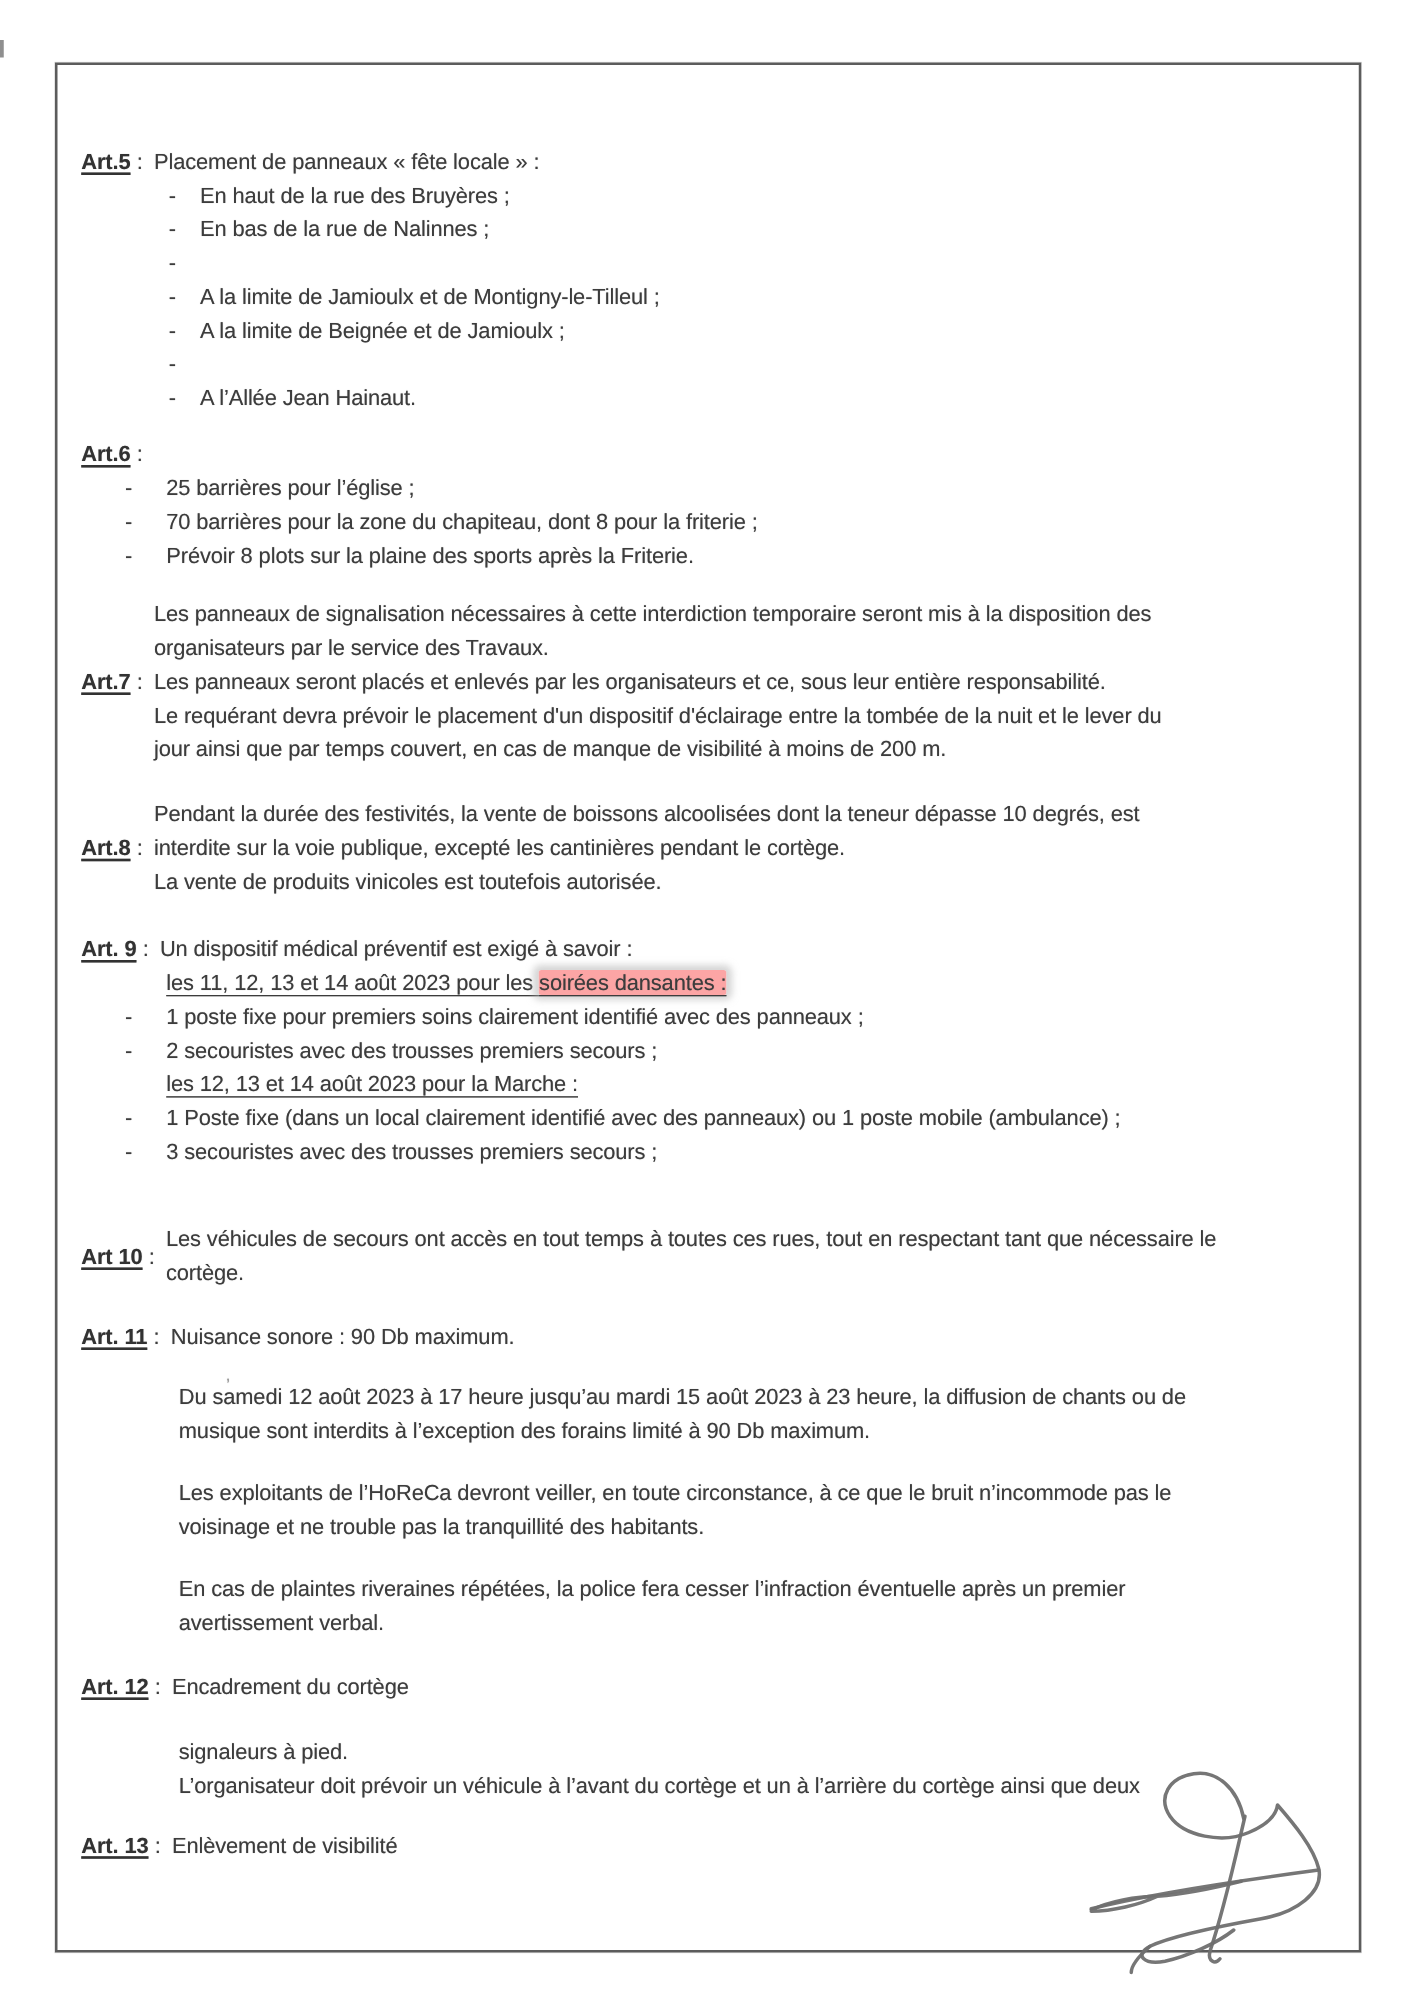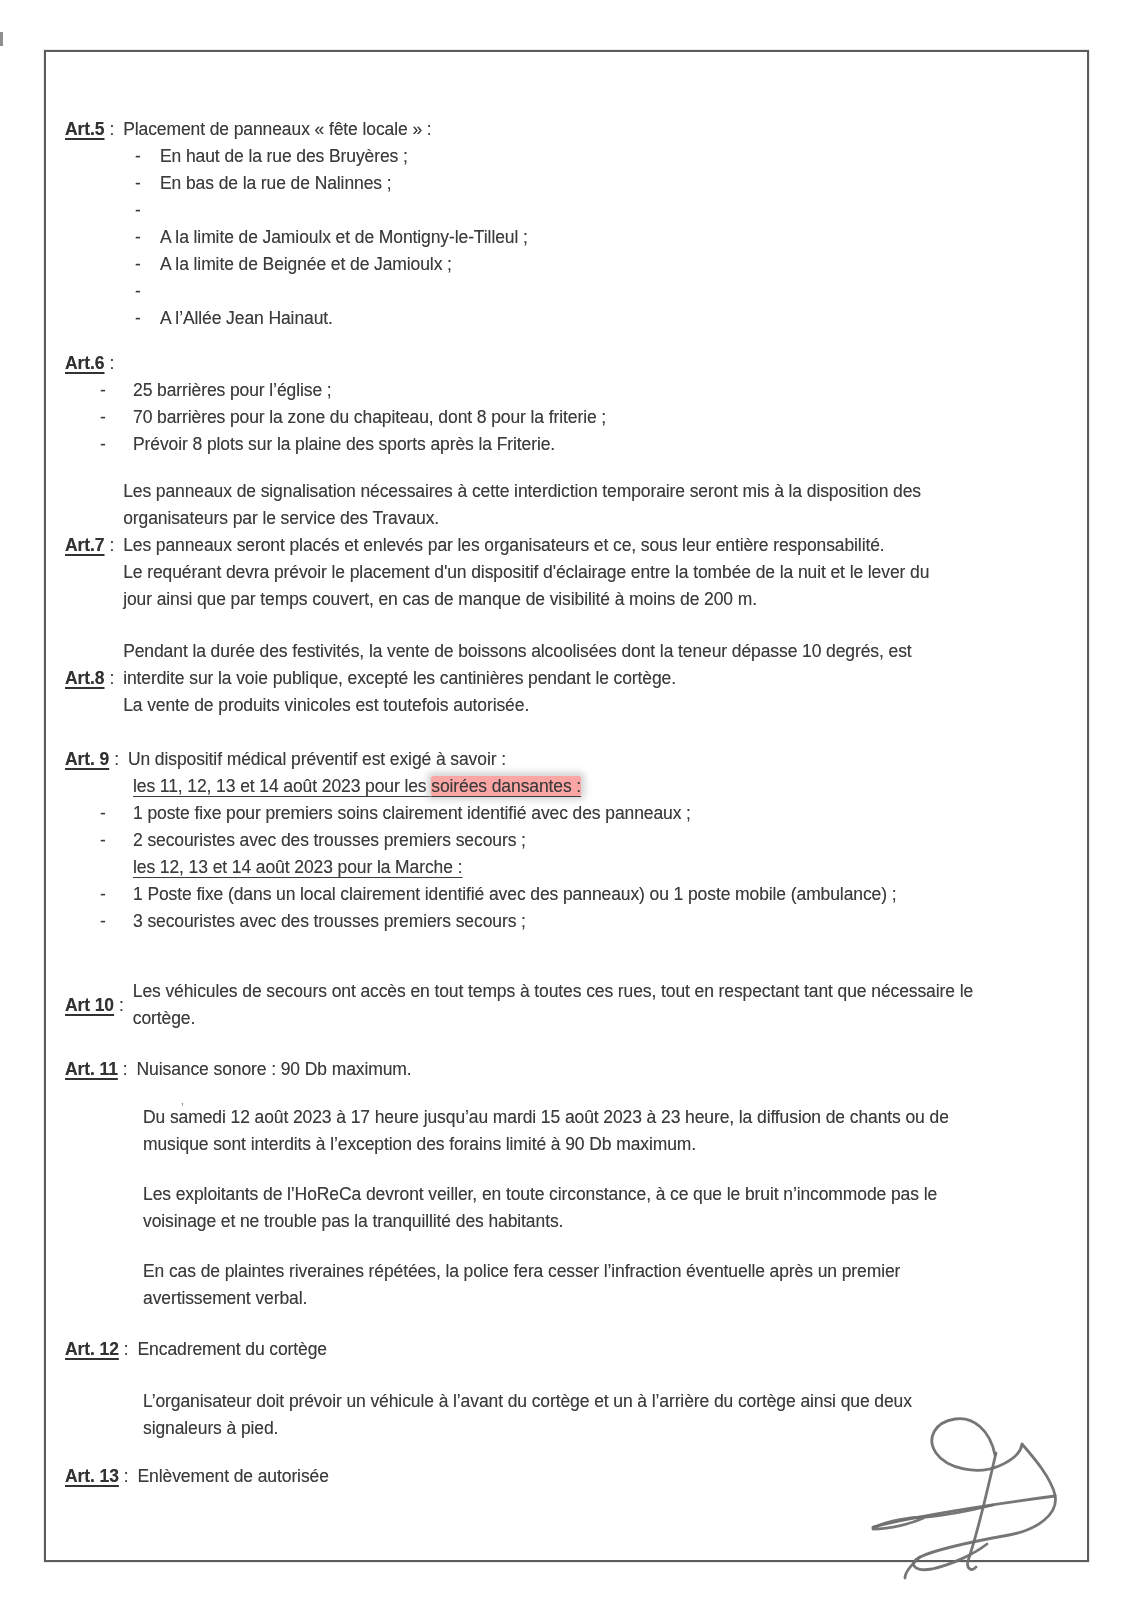--- a/index.html
+++ b/index.html
@@ -219,30 +219,30 @@
     </div>
   </div>
 
   <div class="art m-art12">
     <div class="art-head">
       <span class="label">Art. 12</span>
       <span class="colon">:</span>
       <span class="line">Encadrement du cortège</span>
     </div>
     <div class="para m-p12">
+      <div class="line">signaleurs à pied.</div>
       <div class="line">L’organisateur doit prévoir un véhicule à l’avant du cortège et un à l’arrière du cortège ainsi que deux</div>
-      <div class="line">signaleurs à pied.</div>
     </div>
   </div>
 
   <div class="art m-art13">
     <div class="art-head">
       <span class="label">Art. 13</span>
       <span class="colon">:</span>
-      <span class="line">Enlèvement de autorisée</span>
+      <span class="line">Enlèvement de visibilité</span>
     </div>
   </div>
 
 </div>
 
 <svg class="signature" viewBox="0 0 270 215" aria-hidden="true">
   <path d="M 170,83 C 165,58 148,44 130,47 C 110,50 101,66 111,81 C 122,97 153,103 174,94 C 188,88 196,80 197,72 C 210,87 226,106 230,123 C 234,142 212,158 184,163 C 156,168 114,176 95,185 C 82,192 90,200 107,197 C 125,193 148,183 162,172"></path>
   <path d="M 48,155 C 95,143 162,133 230,124"></path>
   <path d="M 48,156 C 62,149 84,145 101,145 C 86,152 65,157 48,157 M 101,145 C 125,143 148,138 168,133"></path>
   <path d="M 171,81 C 163,115 155,153 143,189 C 141,197 147,200 151,195"></path>

